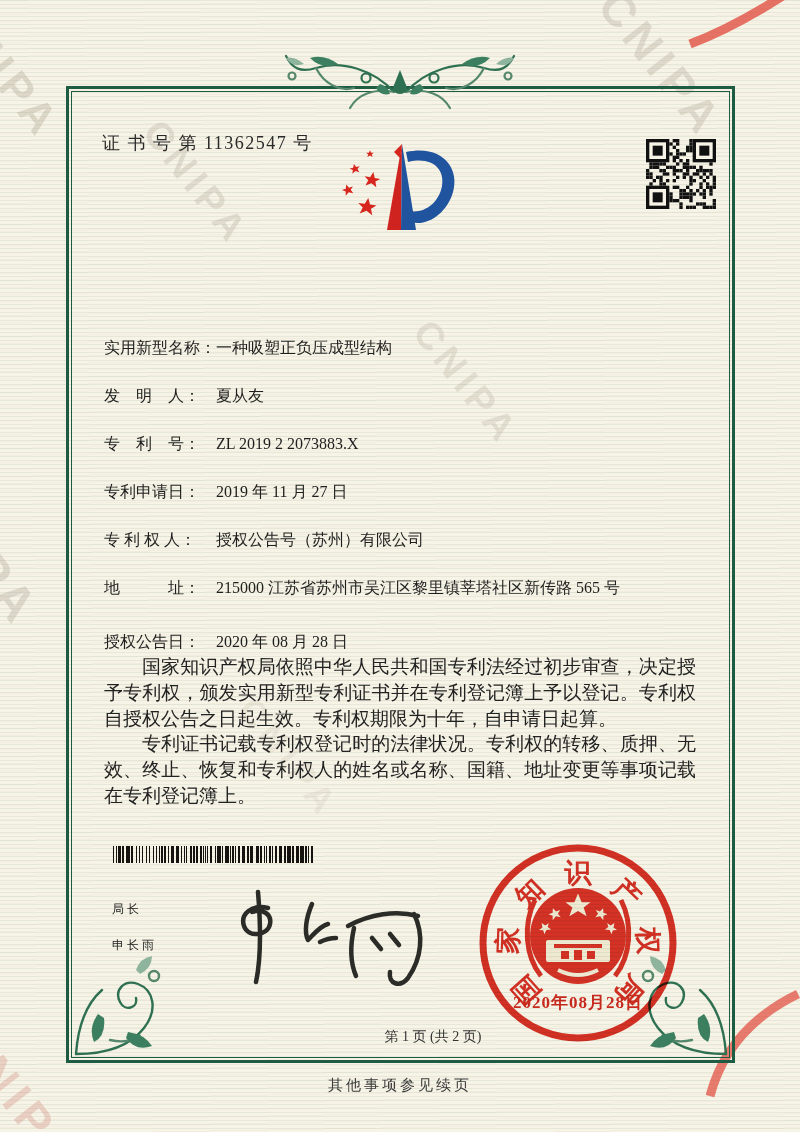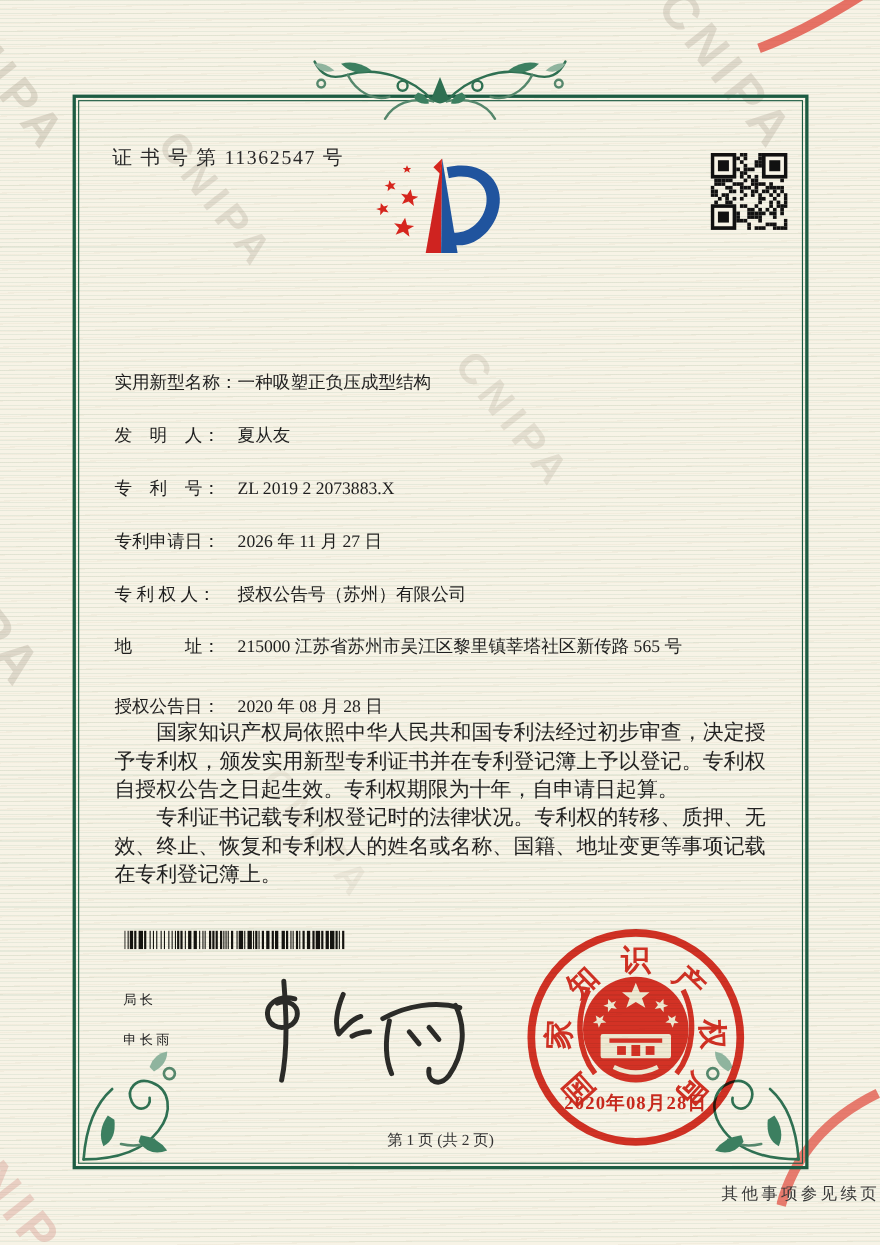--- a/index.html
+++ b/index.html
@@ -35,22 +35,22 @@
   }
   .row{left:104px;font-size:16px;color:#1e1e1e;white-space:nowrap;}
   .row .lbl{display:inline-block;width:112px;}
   .row .pair2{position:absolute;left:368px;top:0;white-space:nowrap;}
   .row .pair2 .lbl{width:auto;margin-right:4px;}
   .paras{left:104px;top:654px;width:592px;font-size:19px;line-height:25.8px;
     text-align:justify;color:#222;}
   .paras p{margin:0;text-indent:2em;}
   .sig-label{left:112px;font-size:12px;color:#222;
     font-family:"Liberation Sans","DejaVu Sans",sans-serif;letter-spacing:3px;}
-  .pageno{left:66px;top:1028px;width:669px;text-align:center;font-size:14px;color:#333;}
-  .footer-note{left:0;top:1076px;width:800px;text-align:right;font-size:15px;
+  .pageno{left:66px;top:1028px;width:734px;text-align:center;font-size:14px;color:#333;}
+  .footer-note{left:0;top:1076px;width:800px;text-align:center;font-size:15px;
     letter-spacing:3px;color:#3a3a3a;}
   .seal{mix-blend-mode:multiply;opacity:.95;z-index:5;}
   #seal-chars text{
     font-size:27px;font-weight:700;fill:#d7281c;
     font-family:"Liberation Serif","DejaVu Serif",serif;
   }
   .seal-date{font-size:17px;font-weight:700;fill:#cf1f14;letter-spacing:1px;
     font-family:"Liberation Serif","DejaVu Serif",serif;}
 </style>
 </head>
@@ -279,21 +279,21 @@
   <div class="abs row" style="top:338px;">
     <span class="lbl">实用新型名称：</span><span>一种吸塑正负压成型结构</span>
   </div>
   <div class="abs row" style="top:386px;">
     <span class="lbl">发　明　人：</span><span>夏从友</span>
   </div>
   <div class="abs row" style="top:434px;">
     <span class="lbl">专　利　号：</span><span>ZL 2019 2 2073883.X</span>
   </div>
   <div class="abs row" style="top:482px;">
-    <span class="lbl">专利申请日：</span><span>2026 年 11 月 27 日</span>
+    <span class="lbl">专利申请日：</span><span>2019 年 11 月 27 日</span>
   </div>
   <div class="abs row" style="top:530px;">
     <span class="lbl">专 利 权 人：</span><span>授权公告号（苏州）有限公司</span>
   </div>
   <div class="abs row" style="top:578px;">
     <span class="lbl">地　　　址：</span><span>215000 江苏省苏州市吴江区黎里镇莘塔社区新传路 565 号</span>
   </div>
   <div class="abs row" style="top:632px;">
     <span class="lbl">授权公告日：</span><span>2020 年 08 月 28 日</span>
   </div>

